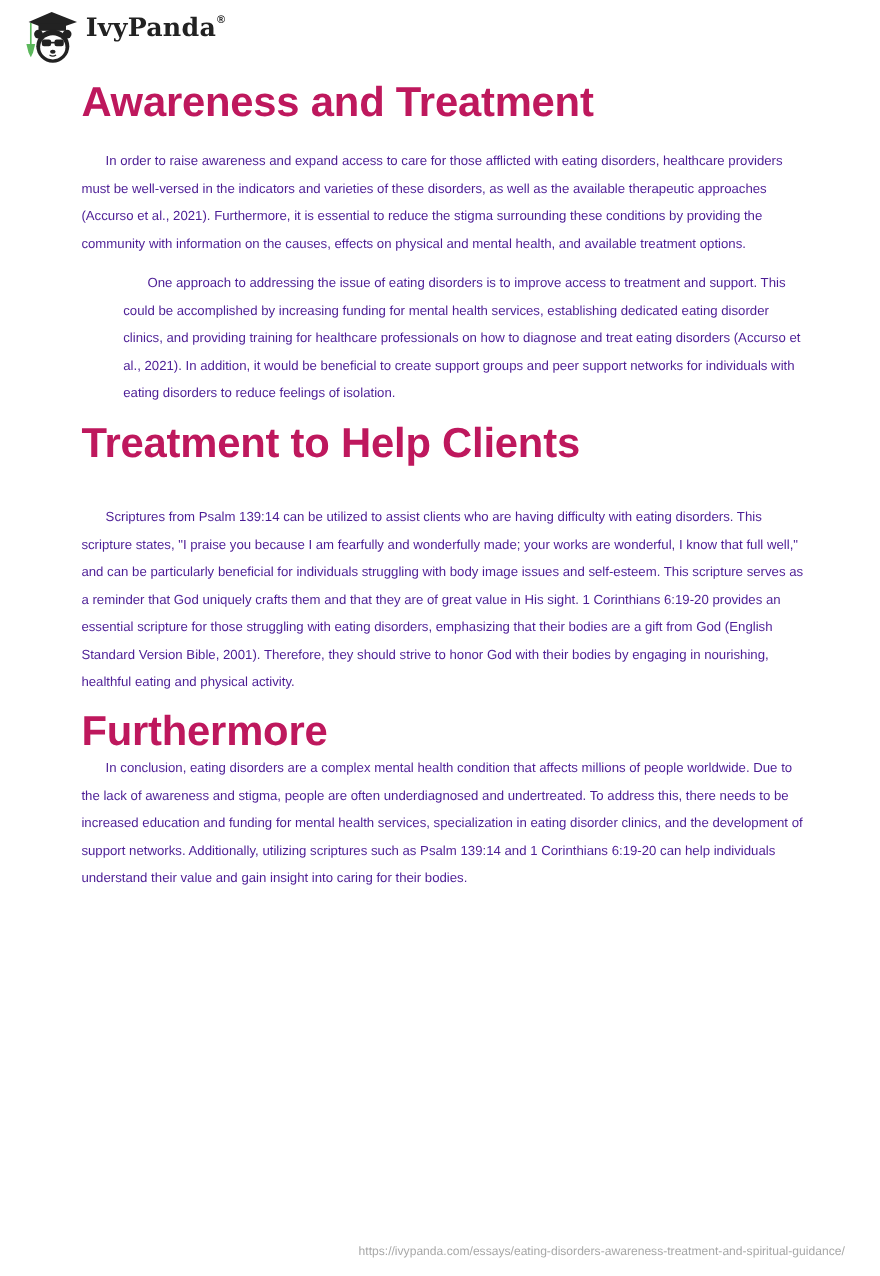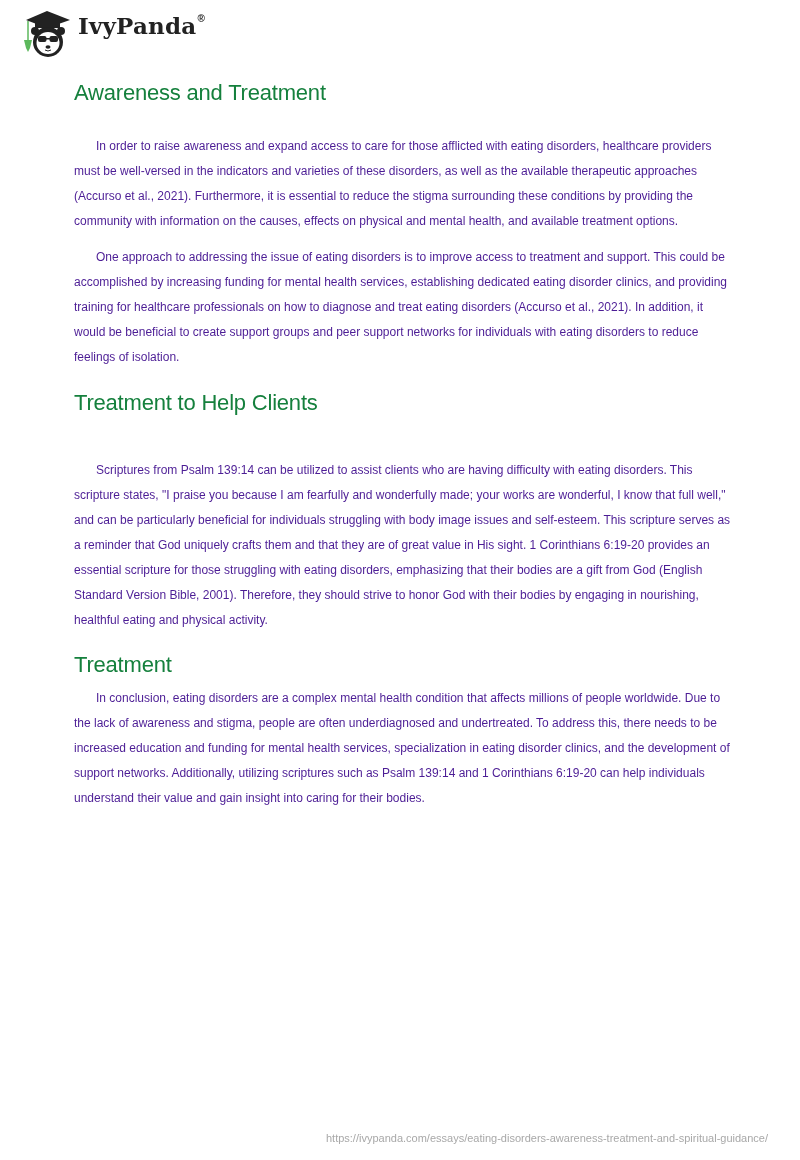--- a/index.html
+++ b/index.html
@@ -53,37 +53,37 @@
       font-size: 13px;
       color: #808080;
     }
     .content {
       position: absolute;
       left: 74px; top: 70px;
       width: 660px;
     }
     h2 {
       font-family: "Liberation Sans", sans-serif;
-      font-weight: normal;
-      font-size: 22px;
-      color: #15803d;
+      font-weight: bold;
+      font-size: 38px;
+      color: #be185d;
       margin: 0;
       line-height: 42px;
       letter-spacing: -0.2px;
     }
     p {
       margin: 0;
       font-size: 12px;
       line-height: 25px;
       color: #4c1d95;
       text-indent: 22px;
     }
     .sec1-title { margin-top: 2px; }
     .p1 { margin-top: 20px; }
-    .p2 { margin-top: 11px; }
+    .p2 { margin-top: 11px; margin-left: 38px; }
     .sec2-title { margin-top: 12px; }
     .p3 { margin-top: 34px; }
     .sec3-title { margin-top: 11px; }
     .p4 { }
     .footer-url {
       position: absolute;
       right: 32px; top: 1132px;
       font-size: 11px;
       color: #a8a8a8;
     }
@@ -119,17 +119,17 @@
 </div>
 
 <div class="content">
   <h2 class="sec1-title">Awareness and Treatment</h2>
   <p class="p1">In order to raise awareness and expand access to care for those afflicted with eating disorders, healthcare providers must be well-versed in the indicators and varieties of these disorders, as well as the available therapeutic approaches (Accurso et al., 2021). Furthermore, it is essential to reduce the stigma surrounding these conditions by providing the community with information on the causes, effects on physical and mental health, and available treatment options.</p>
   <p class="p2">One approach to addressing the issue of eating disorders is to improve access to treatment and support. This could be accomplished by increasing funding for mental health services, establishing dedicated eating disorder clinics, and providing training for healthcare professionals on how to diagnose and treat eating disorders (Accurso et al., 2021). In addition, it would be beneficial to create support groups and peer support networks for individuals with eating disorders to reduce feelings of isolation.</p>
 
   <h2 class="sec2-title">Treatment to Help Clients</h2>
   <p class="p3">Scriptures from Psalm 139:14 can be utilized to assist clients who are having difficulty with eating disorders. This scripture states, "I praise you because I am fearfully and wonderfully made; your works are wonderful, I know that full well," and can be particularly beneficial for individuals struggling with body image issues and self-esteem. This scripture serves as a reminder that God uniquely crafts them and that they are of great value in His sight. 1 Corinthians 6:19-20 provides an essential scripture for those struggling with eating disorders, emphasizing that their bodies are a gift from God (English Standard Version Bible, 2001). Therefore, they should strive to honor God with their bodies by engaging in nourishing, healthful eating and physical activity.</p>
 
-  <h2 class="sec3-title">Treatment</h2>
+  <h2 class="sec3-title">Furthermore</h2>
   <p class="p4">In conclusion, eating disorders are a complex mental health condition that affects millions of people worldwide. Due to the lack of awareness and stigma, people are often underdiagnosed and undertreated. To address this, there needs to be increased education and funding for mental health services, specialization in eating disorder clinics, and the development of support networks. Additionally, utilizing scriptures such as Psalm 139:14 and 1 Corinthians 6:19-20 can help individuals understand their value and gain insight into caring for their bodies.</p>
 </div>
 
 <div class="footer-url">https://ivypanda.com/essays/eating-disorders-awareness-treatment-and-spiritual-guidance/</div>
 
 </body></html>

